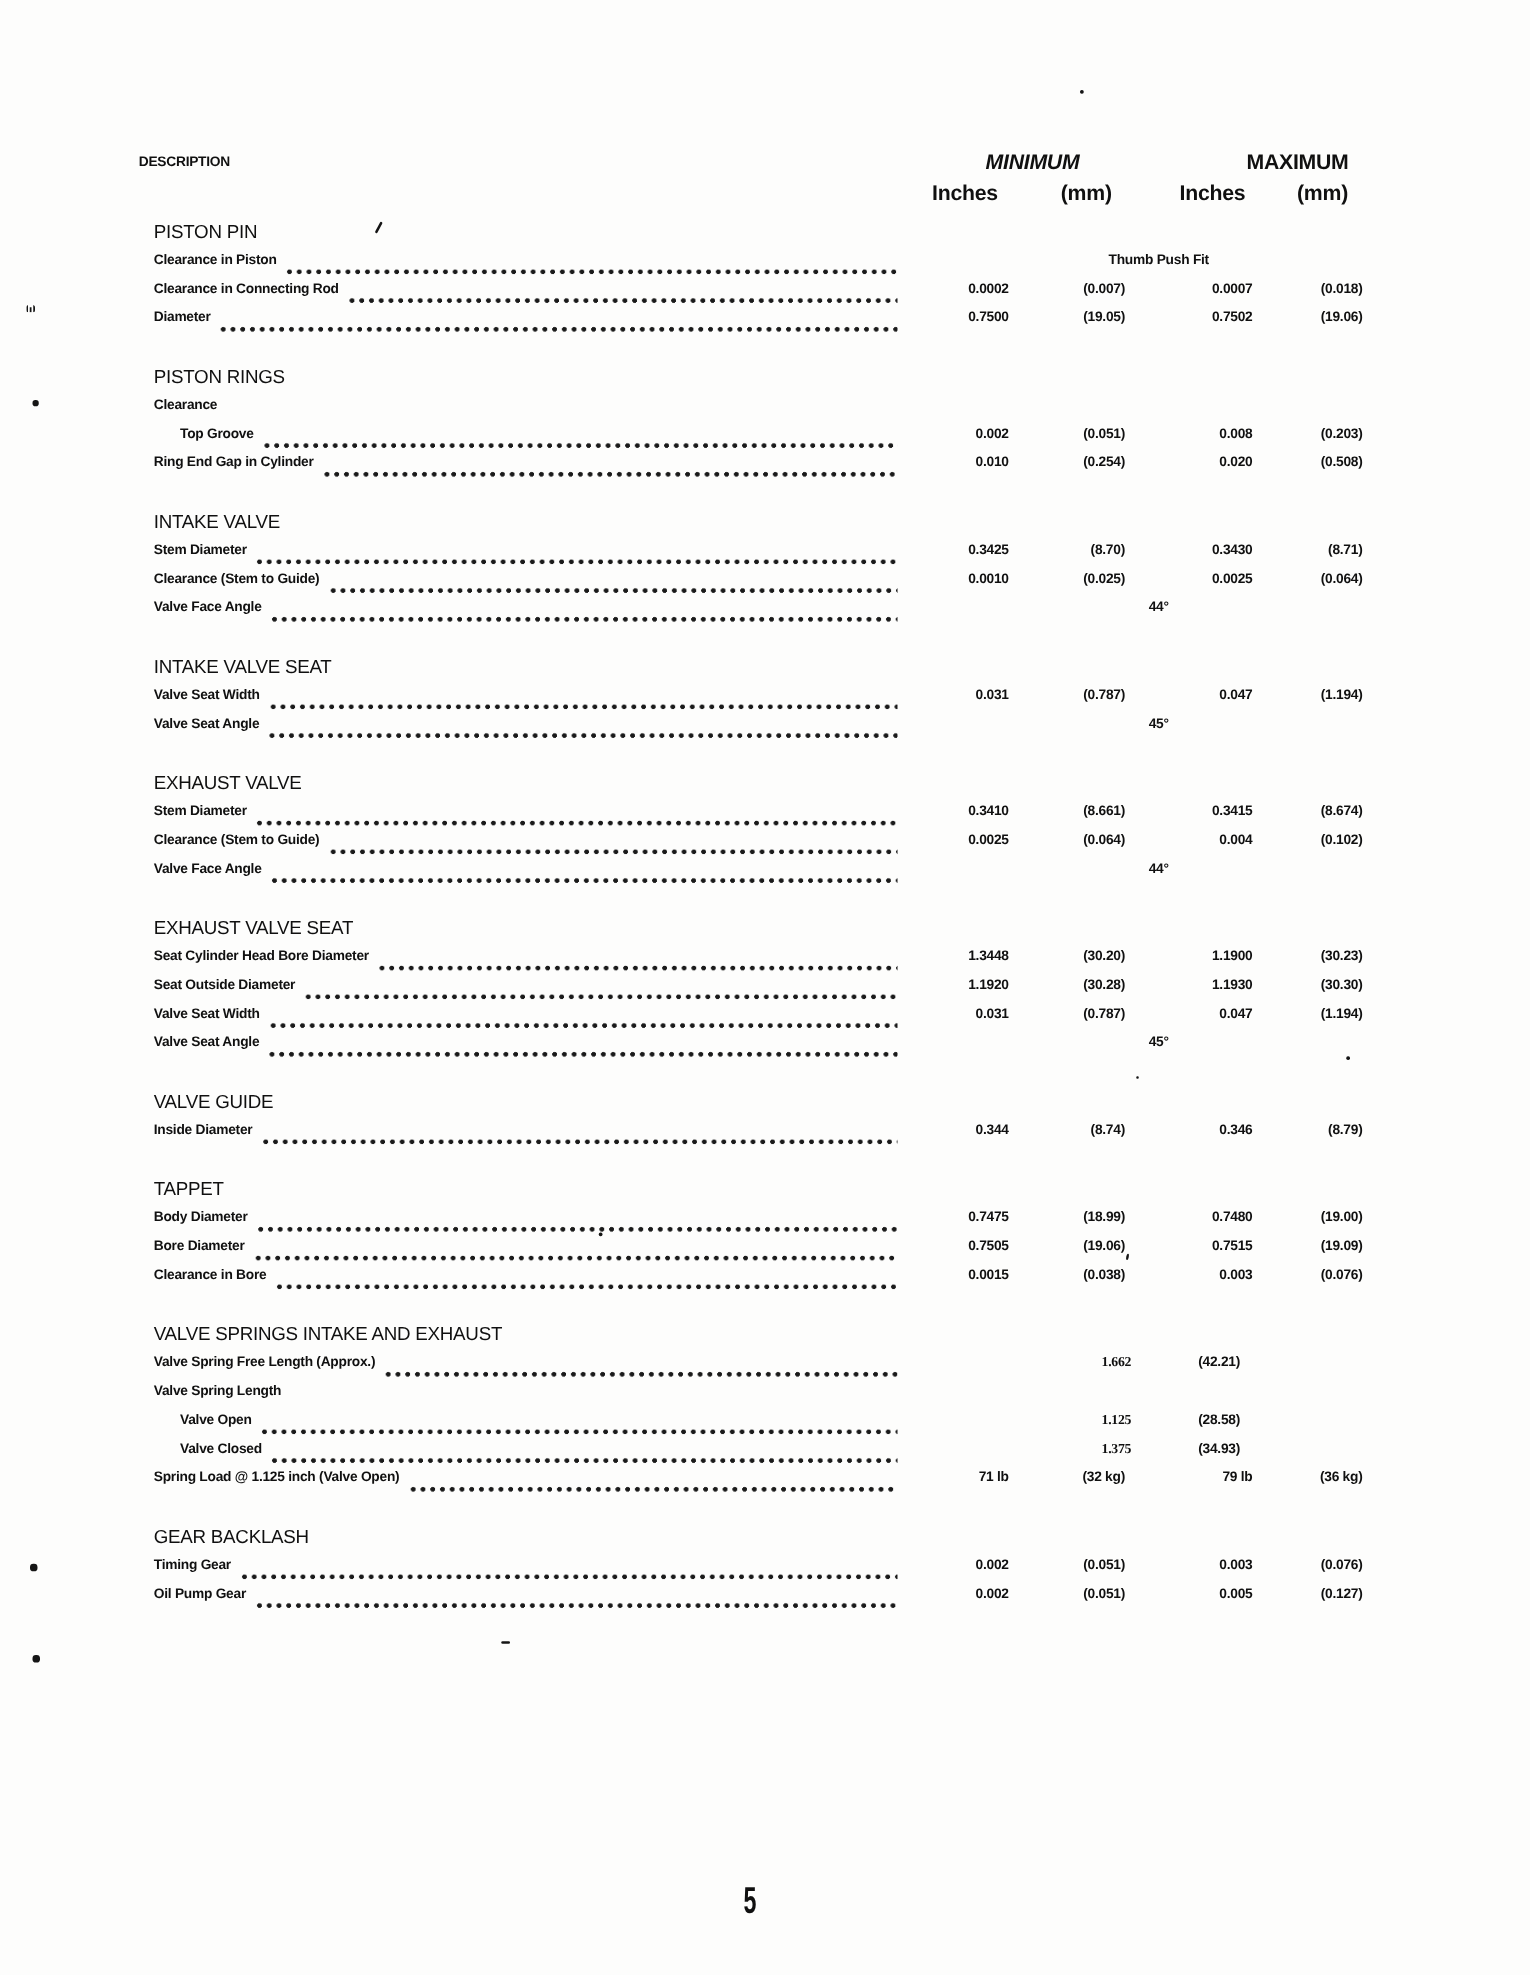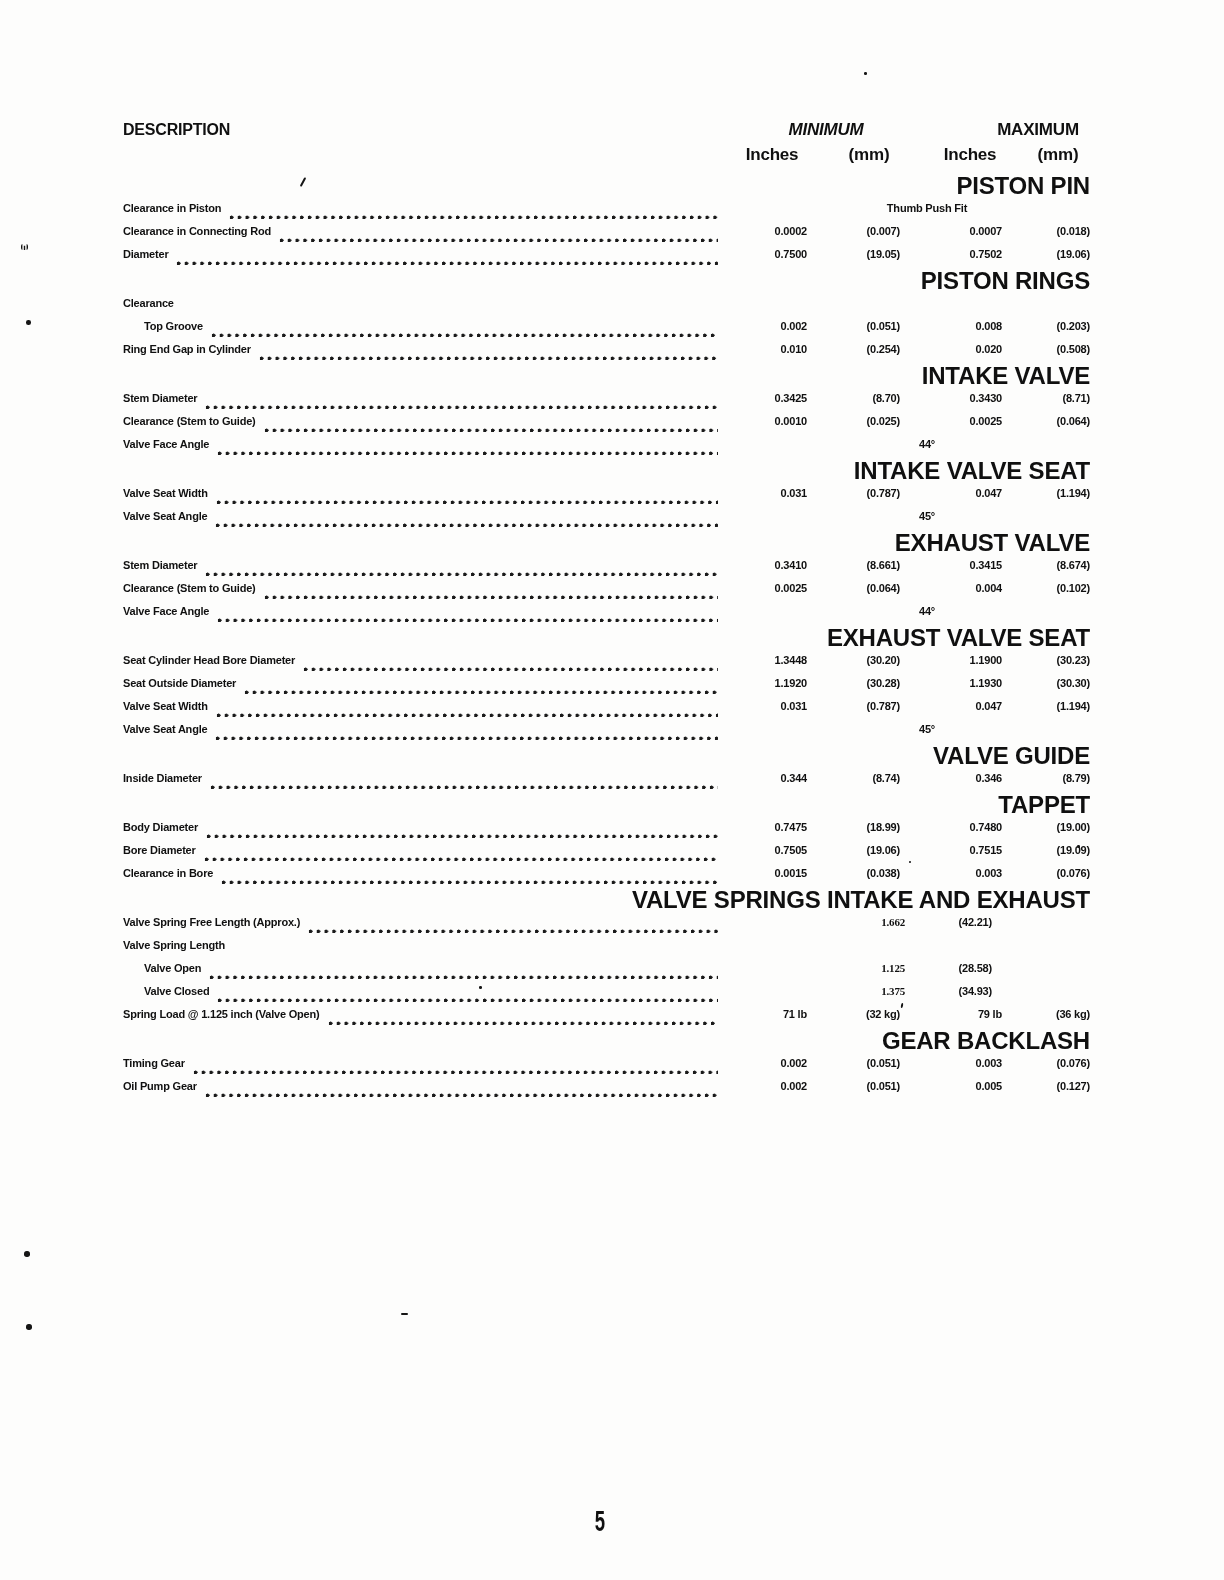--- a/index.html
+++ b/index.html
@@ -14,39 +14,38 @@
   
   .hdr{
     position:absolute;
     font-weight:bold;
     font-size:17px;
     line-height:18px;
     letter-spacing:-0.2px;
     text-align:center;
     white-space:nowrap;
   }
-  .hdr-desc{left:123px;top:121px;text-align:left;font-size:16px;}
+  .hdr-desc{left:111px;top:121px;text-align:left;font-size:11px;}
   .hdr-min {left:746px;top:121px;width:160px;font-style:italic;}
   .hdr-max {left:958px;top:121px;width:160px;}
   .hdr-in1 {left:728px;top:146px;width:88px;}
   .hdr-mm1 {left:825px;top:146px;width:88px;}
   .hdr-in2 {left:926px;top:146px;width:88px;}
   .hdr-mm2 {left:1014px;top:146px;width:88px;}
   
   .table{
     position:absolute;
     left:123px;top:174px;width:967px;
   }
   .sec{margin:0;}
-  .sec + .sec{margin-top:3px;}
+  .sec + .sec{margin-top:24px;}
   .sec-title{
     height:23px;line-height:23px;
-    font-weight:bold;font-size:24px;letter-spacing:-0.2px;
+    font-weight:normal;font-size:15px;letter-spacing:-0.2px;
     white-space:nowrap;
-    text-align:right;
   }
   .trow{
     height:23px;line-height:23px;
     display:flex;align-items:flex-end;
     font-size:11px;font-weight:bold;letter-spacing:-0.2px;
     white-space:nowrap;
   }
   .lab{flex:0 0 auto;}
   .indent .lab{padding-left:21px;}
   .leader{

